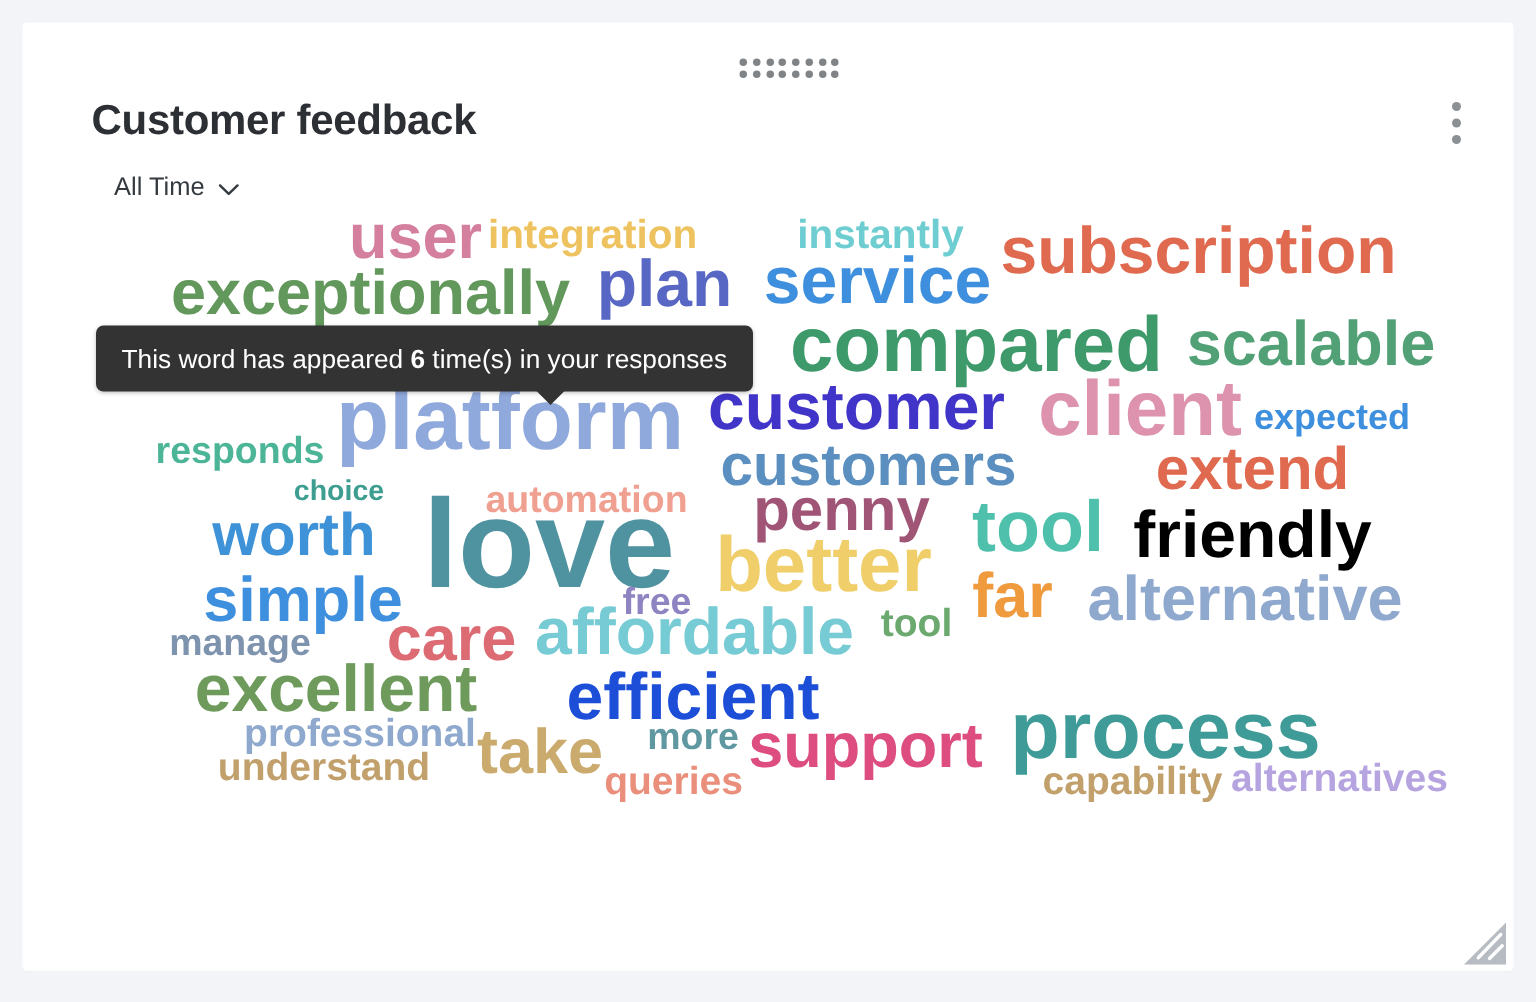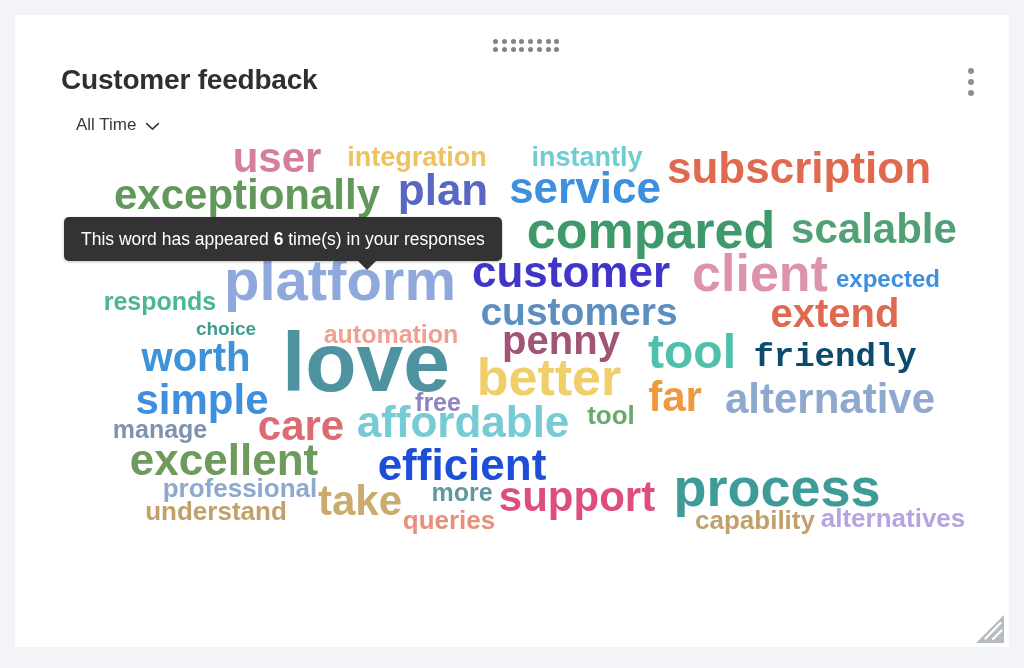--- a/index.html
+++ b/index.html
@@ -185,42 +185,42 @@
   </div>
 
   <div id="kebab-menu">
     <i></i>
       <i></i>
       <i></i>
   </div>
 
   <div id="wordcloud">
       <span class="w" style="left: 262px; top: 33px; font-size: 42px; color: rgb(212, 127, 158);">user</span>
-      <span class="w" style="left: 380px; top: 32px; font-size: 27px; color: rgb(238, 194, 94); margin-left: 22px;">integration</span>
+      <span class="w" style="left: 380px; top: 32px; font-size: 27px; color: rgb(238, 194, 94);">integration</span>
       <span class="w" style="left: 572px; top: 32px; font-size: 27px; color: rgb(110, 205, 208);">instantly</span>
       <span class="w" style="left: 784px; top: 43px; font-size: 44px; color: rgb(224, 106, 80);">subscription</span>
       <span class="w" style="left: 232px; top: 70px; font-size: 42px; color: rgb(98, 152, 91);">exceptionally</span>
       <span class="w" style="left: 428px; top: 65px; font-size: 44px; color: rgb(88, 103, 196);">plan</span>
       <span class="w" style="left: 570px; top: 63px; font-size: 44px; color: rgb(62, 143, 221);">service</span>
       <span class="w" style="left: 636px; top: 105px; font-size: 52px; color: rgb(63, 154, 107);">compared</span>
       <span class="w" style="left: 859px; top: 104px; font-size: 42px; color: rgb(82, 161, 118);">scalable</span>
       <span class="w" style="left: 745px; top: 148px; font-size: 52px; color: rgb(221, 146, 174);">client</span>
       <span class="w" style="left: 556px; top: 147px; font-size: 44px; color: rgb(65, 52, 201);">customer</span>
       <span class="w" style="left: 873px; top: 154px; font-size: 24px; color: rgb(62, 143, 221);">expected</span>
       <span class="w" style="left: 325px; top: 155px; font-size: 58px; color: rgb(144, 169, 220);">platform</span>
       <span class="w" style="left: 145px; top: 176px; font-size: 25px; color: rgb(76, 181, 151);">responds</span>
       <span class="w" style="left: 564px; top: 186px; font-size: 39px; color: rgb(91, 143, 192);">customers</span>
       <span class="w" style="left: 376px; top: 209px; font-size: 25px; color: rgb(240, 160, 144);">automation</span>
       <span class="w" style="left: 211px; top: 203px; font-size: 19px; color: rgb(61, 157, 145);">choice</span>
       <span class="w" style="left: 351px; top: 237px; font-size: 84px; color: rgb(79, 146, 160);">love</span>
       <span class="w" style="left: 820px; top: 188px; font-size: 40px; color: rgb(224, 106, 80);">extend</span>
       <span class="w" style="left: 181px; top: 232px; font-size: 40px; color: rgb(62, 146, 215);">worth</span>
       <span class="w" style="left: 546px; top: 215px; font-size: 40px; color: rgb(160, 85, 119);">penny</span>
       <span class="w" style="left: 677px; top: 227px; font-size: 48px; color: rgb(79, 192, 171);">tool</span>
-      <span class="w" style="left: 820px; top: 232px; font-size: 34px; color: #0c4a6e; font-family: Liberation Mono, monospace;">friendly</span>
+      <span class="w" style="left: 820px; top: 232px; font-size: 44px; color: #000000;">friendly</span>
       <span class="w" style="left: 534px; top: 252px; font-size: 52px; color: rgb(240, 207, 106);">better</span>
       <span class="w" style="left: 187px; top: 275px; font-size: 42px; color: rgb(62, 143, 221);">simple</span>
       <span class="w" style="left: 423px; top: 277px; font-size: 25px; color: rgb(143, 132, 194);">free</span>
       <span class="w" style="left: 660px; top: 272px; font-size: 42px; color: rgb(238, 154, 61);">far</span>
       <span class="w" style="left: 815px; top: 274px; font-size: 42px; color: rgb(142, 168, 206);">alternative</span>
       <span class="w" style="left: 596px; top: 290px; font-size: 26px; color: rgb(107, 169, 111);">tool</span>
       <span class="w" style="left: 286px; top: 301px; font-size: 42px; color: rgb(221, 107, 116);">care</span>
       <span class="w" style="left: 448px; top: 297px; font-size: 44px; color: rgb(118, 203, 212);">affordable</span>
       <span class="w" style="left: 145px; top: 304px; font-size: 25px; color: rgb(126, 147, 173);">manage</span>
       <span class="w" style="left: 209px; top: 335px; font-size: 44px; color: rgb(110, 155, 91);">excellent</span>

